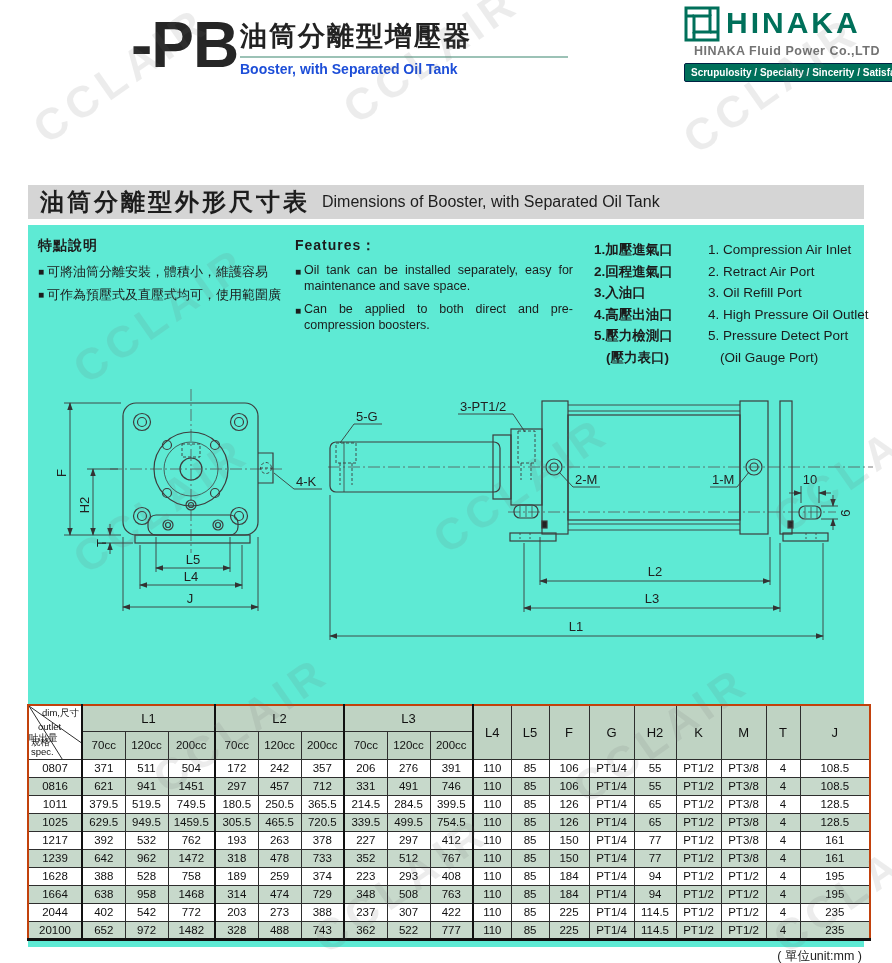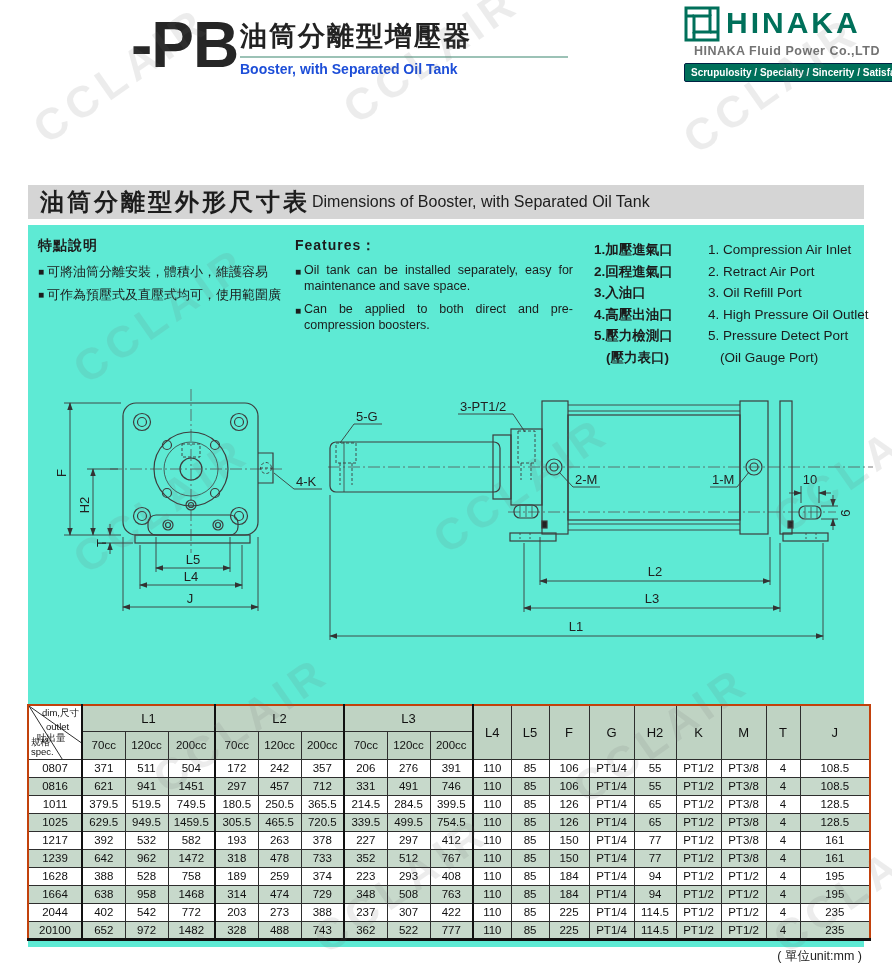--- a/index.html
+++ b/index.html
@@ -18,21 +18,21 @@
 
   .logo{position:absolute;right:4px;top:6px;width:204px;}
   .logo-top{display:flex;gap:6px;}
   .logo-word{font-size:30px;font-weight:bold;color:#00705a;letter-spacing:3px;}
   .logo-company{font-size:12.5px;font-weight:bold;color:#737373;margin:2px 0 4px 10px;letter-spacing:0.5px;}
   .logo-badge{background:#00705a;color:#fff;font-size:10px;font-weight:bold;padding:3px 6px;
               border-radius:2px;border:1px solid #024;white-space:nowrap;display:inline-block;}
 
   
   .section-bar{position:absolute;left:28px;top:185px;width:836px;height:34px;background:#d5d5d5;
-               display:flex;align-items:center;gap:2px;padding-left:12px;box-sizing:border-box;}
+               display:flex;align-items:center;gap:12px;padding-left:12px;box-sizing:border-box;}
   .sec-zh{font-size:24px;font-weight:bold;letter-spacing:3px;color:#1d1d1d;}
   .sec-en{font-size:16px;font-weight:normal;color:#1d1d1d;}
 
   
   .panel{position:absolute;left:28px;top:225px;width:836px;height:722px;background:#5eead4;}
 
   .feat-zh{position:absolute;left:10px;top:12px;width:268px;}
   .feat-en{position:absolute;left:267px;top:12px;width:278px;}
   .feat-title{font-size:14px;font-weight:bold;margin-bottom:7px;letter-spacing:1px;}
   .feat-item{font-size:13px;line-height:20px;display:flex;margin-bottom:3px;}
@@ -55,21 +55,21 @@
              font-size:11.5px;font-weight:normal;color:#111;height:18px;overflow:hidden;}
   .dim-table thead th{background:#bfd3c3;font-size:13px;}
   .dim-table thead tr.r2 th{font-size:11.5px;height:28px;}
   .dim-table thead tr.r1 th{height:26px;}
   .dim-table .grp{border-left:2px solid #111;}
   .dim-table tbody tr:nth-child(even) td,.dim-table tbody tr:nth-child(even) th{background:#c7d9cb;}
   .dim-table tbody tr:nth-child(odd) td,.dim-table tbody tr:nth-child(odd) th{background:#fff;}
   .dim-table tbody tr:last-child td,.dim-table tbody tr:last-child th{border-bottom:3px solid #111;}
   th.corner{background:#fff !important;position:relative;padding:0;}
   .c-dim{position:absolute;top:1px;right:2px;font-size:9.5px;}
-  .c-outlet{position:absolute;top:16px;left:8px;font-size:9.5px;line-height:10.5px;text-align:left;}
+  .c-outlet{position:absolute;top:16px;left:0;font-size:9.5px;line-height:10.5px;text-align:left;}
   .c-outlet div:first-child{margin-left:9px;}
   .c-spec{position:absolute;bottom:1px;left:2px;font-size:9.5px;line-height:10.5px;text-align:left;}
 
   .unit-note{position:absolute;right:30px;top:948px;font-size:12.5px;color:#222;}
 
   .wm{position:absolute;font-size:44px;font-weight:bold;color:#6d6d6d;opacity:0.12;letter-spacing:6px;
       transform:rotate(-35deg);z-index:5;pointer-events:none;}
 </style>
 </head>
 <body data-interactable="false">
@@ -460,21 +460,21 @@
           <td data-interactable="false">65</td>
           <td data-interactable="false">PT1/2</td>
           <td data-interactable="false">PT3/8</td>
           <td data-interactable="false">4</td>
           <td data-interactable="false">128.5</td>
         </tr>
         <tr data-interactable="false">
           <th class="spec" data-interactable="false">1217</th>
           <td class="grp" data-interactable="false">392</td>
           <td data-interactable="false">532</td>
-          <td data-interactable="false">582</td>
+          <td data-interactable="false">762</td>
           <td class="grp" data-interactable="false">193</td>
           <td data-interactable="false">263</td>
           <td data-interactable="false">378</td>
           <td class="grp" data-interactable="false">227</td>
           <td data-interactable="false">297</td>
           <td data-interactable="false">412</td>
           <td class="grp" data-interactable="false">110</td>
           <td data-interactable="false">85</td>
           <td data-interactable="false">150</td>
           <td data-interactable="false">PT1/4</td>

